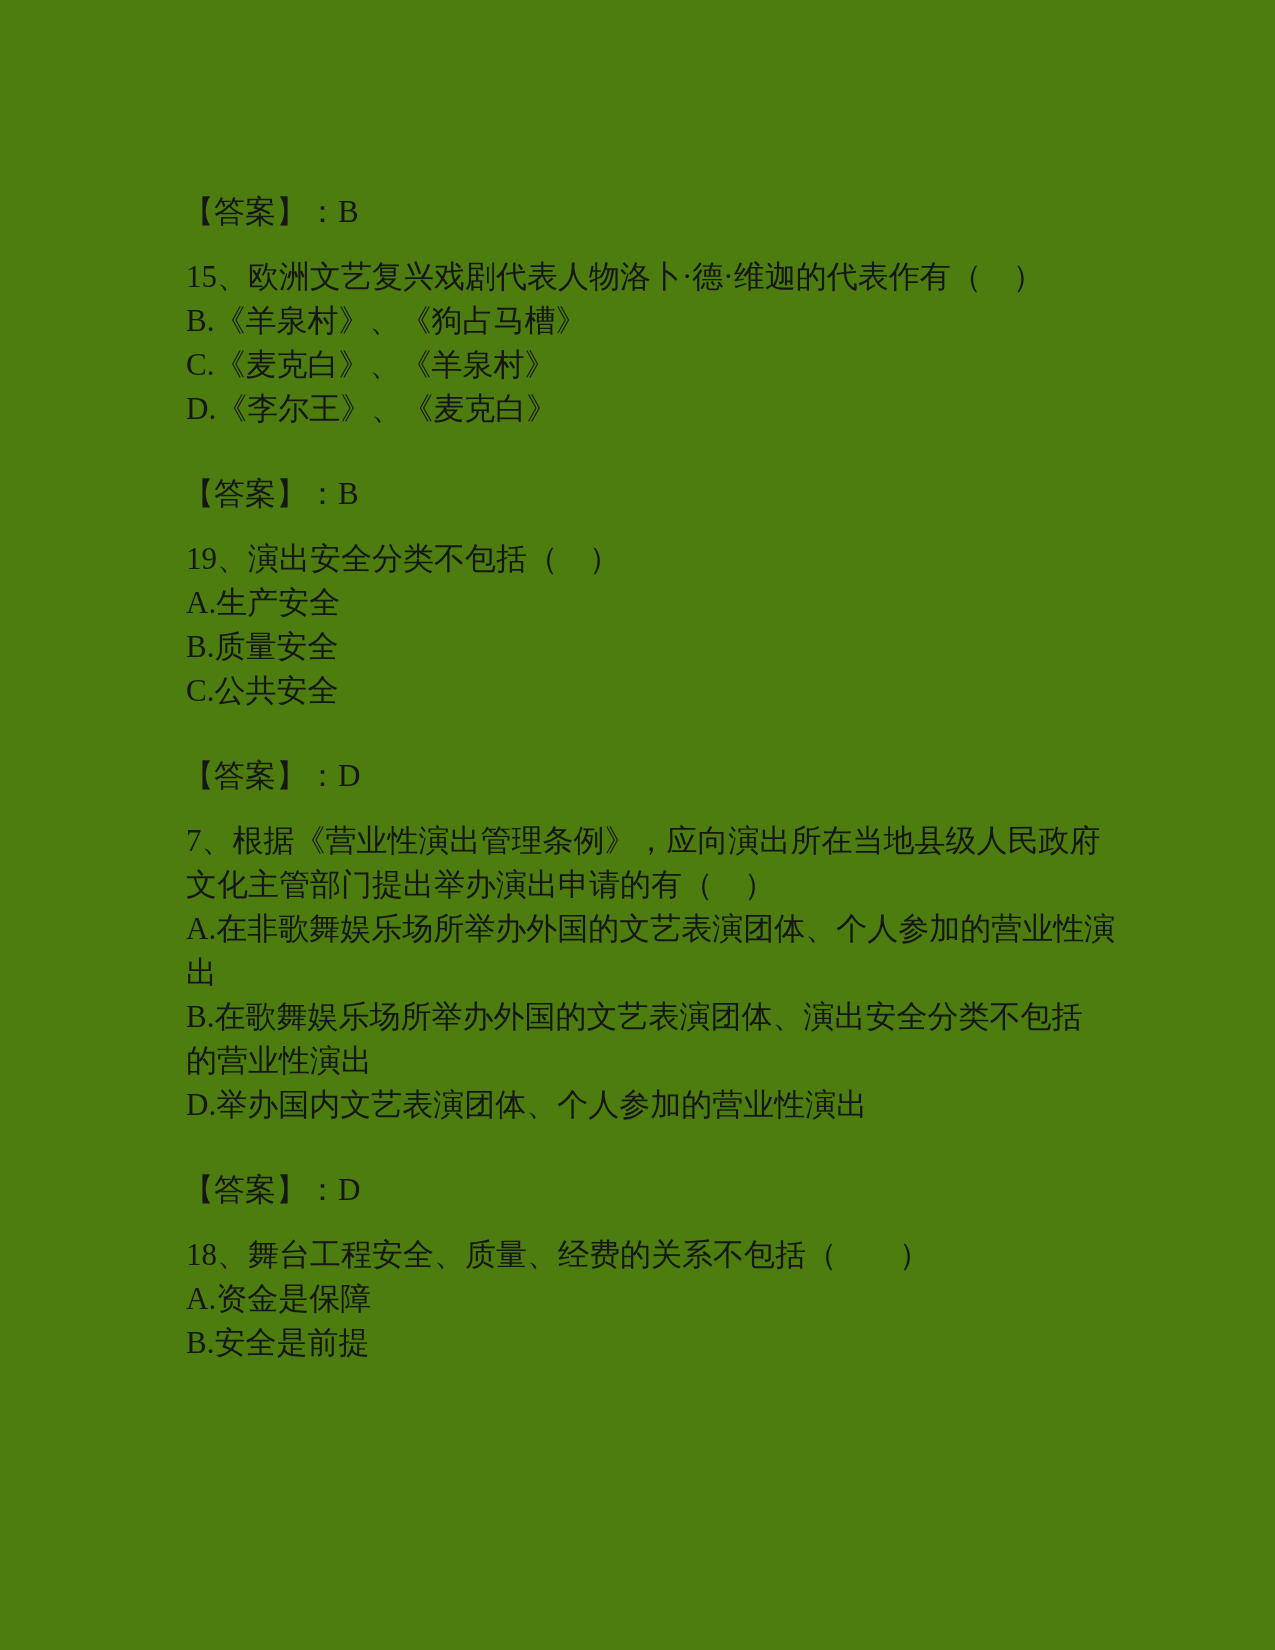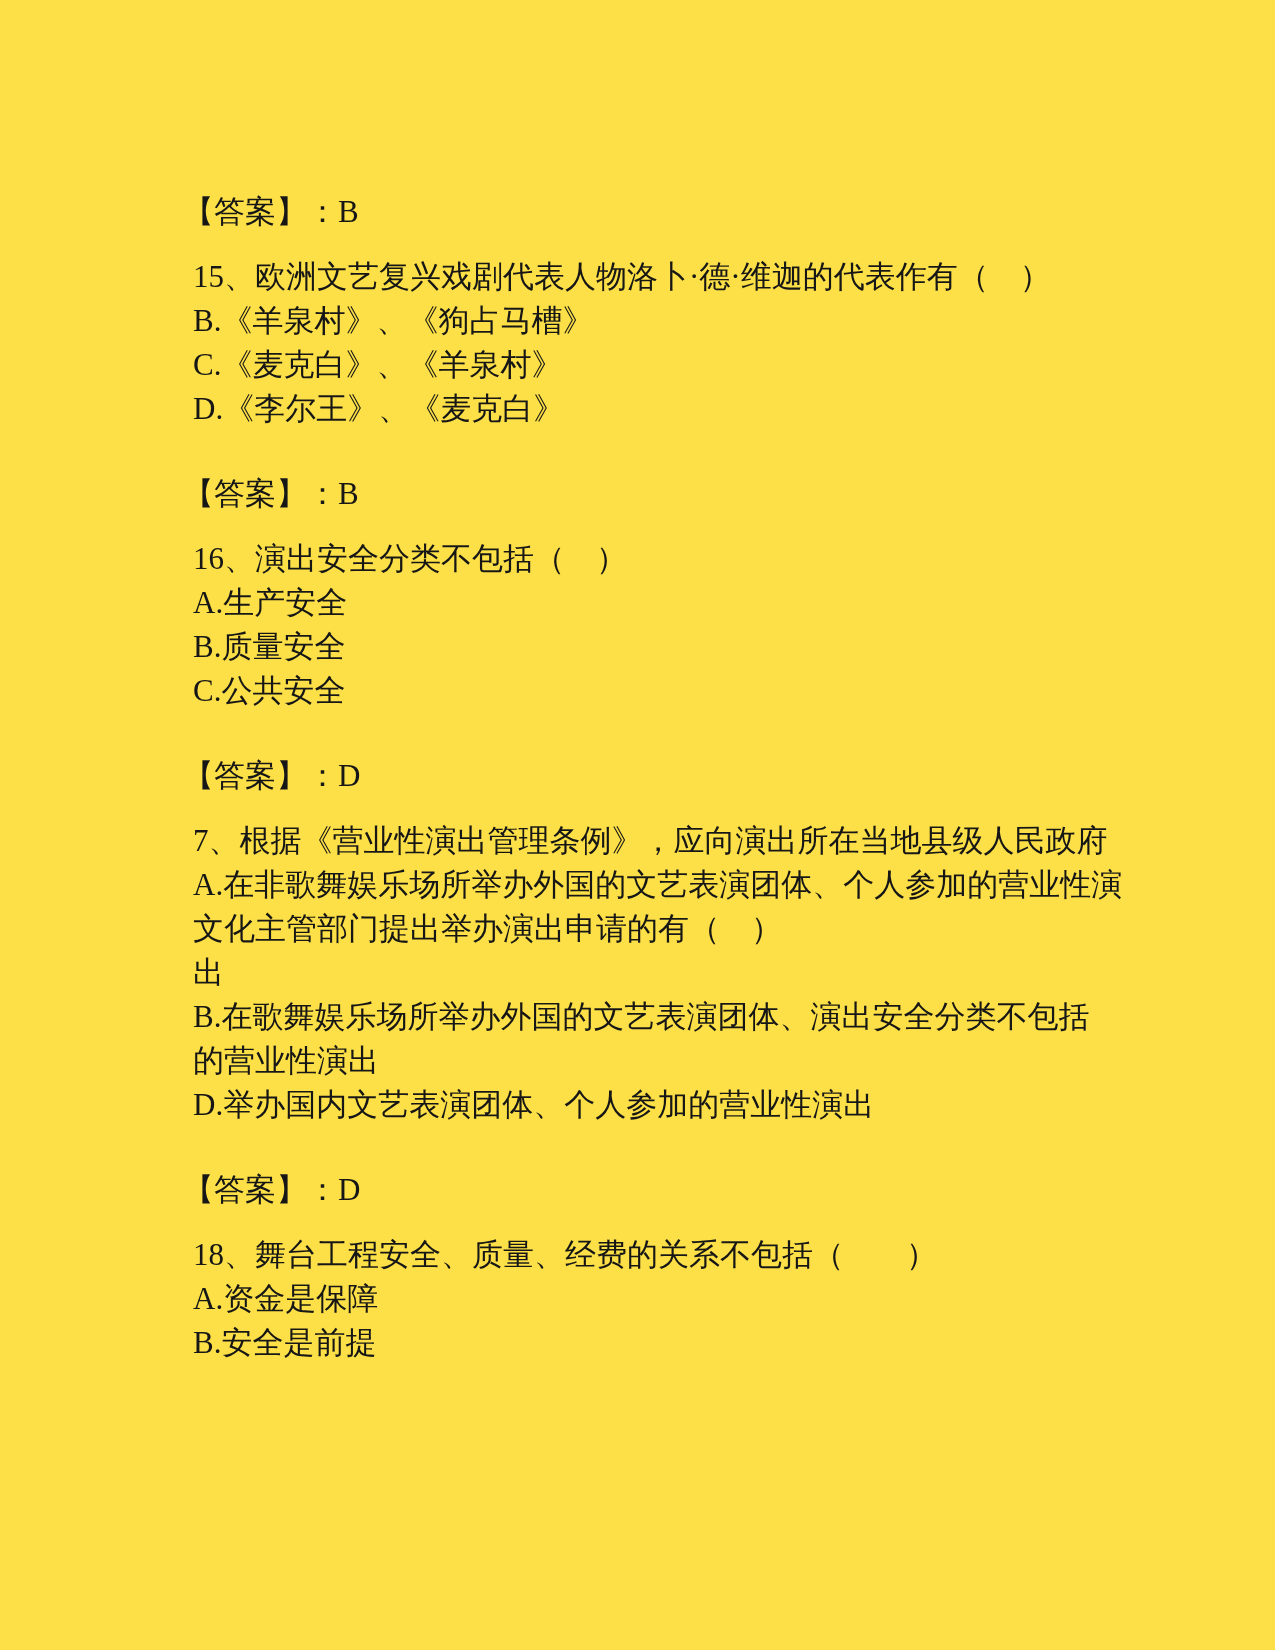--- a/index.html
+++ b/index.html
@@ -4,34 +4,34 @@
 <style>
   html, body {
     margin: 0;
     padding: 0;
     background: #ffffff;
   }
   .page {
     position: relative;
     width: 1275px;
     height: 1650px;
-    background: #fde047;
+    background: #4d7c0f;
     overflow: hidden;
   }
   .doc {
     box-sizing: border-box;
     padding: 149px 80px 0 183px;
     width: 1275px;
     font-family: "Liberation Serif", "DejaVu Serif", serif;
     font-size: 31px;
     line-height: 44px;
     color: #161616;
   }
   .block {
-    margin: 10px;
+    margin: 3px;
   }
   .block.answer {
     margin: 41px 0 21px 0;
   }
   .line {
     white-space: pre;
   }
 </style>
 </head>
 <body>
@@ -48,34 +48,34 @@
       <div class="line">B.《羊泉村》、《狗占马槽》</div>
       <div class="line">C.《麦克白》、《羊泉村》</div>
       <div class="line">D.《李尔王》、《麦克白》</div>
     </div>
 
     <div class="block answer">
       <div class="line">【答案】：B</div>
     </div>
 
     <div class="block question">
-      <div class="line">16、演出安全分类不包括（　）</div>
+      <div class="line">19、演出安全分类不包括（　）</div>
       <div class="line">A.生产安全</div>
       <div class="line">B.质量安全</div>
       <div class="line">C.公共安全</div>
     </div>
 
     <div class="block answer">
       <div class="line">【答案】：D</div>
     </div>
 
     <div class="block question">
       <div class="line">7、根据《营业性演出管理条例》，应向演出所在当地县级人民政府</div>
+      <div class="line">文化主管部门提出举办演出申请的有（　）</div>
       <div class="line">A.在非歌舞娱乐场所举办外国的文艺表演团体、个人参加的营业性演</div>
-      <div class="line">文化主管部门提出举办演出申请的有（　）</div>
       <div class="line">出</div>
       <div class="line">B.在歌舞娱乐场所举办外国的文艺表演团体、演出安全分类不包括</div>
       <div class="line">的营业性演出</div>
       <div class="line">D.举办国内文艺表演团体、个人参加的营业性演出</div>
     </div>
 
     <div class="block answer">
       <div class="line">【答案】：D</div>
     </div>
 

